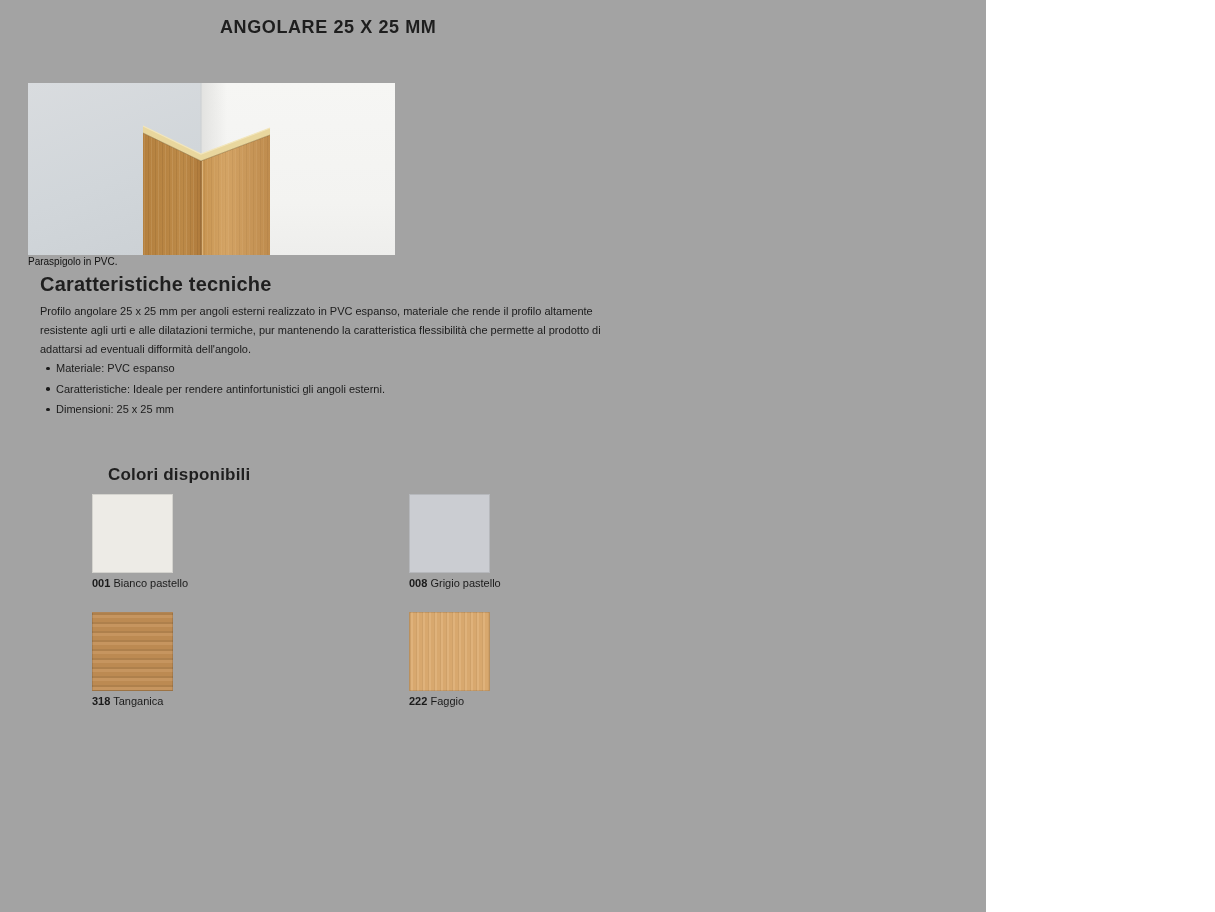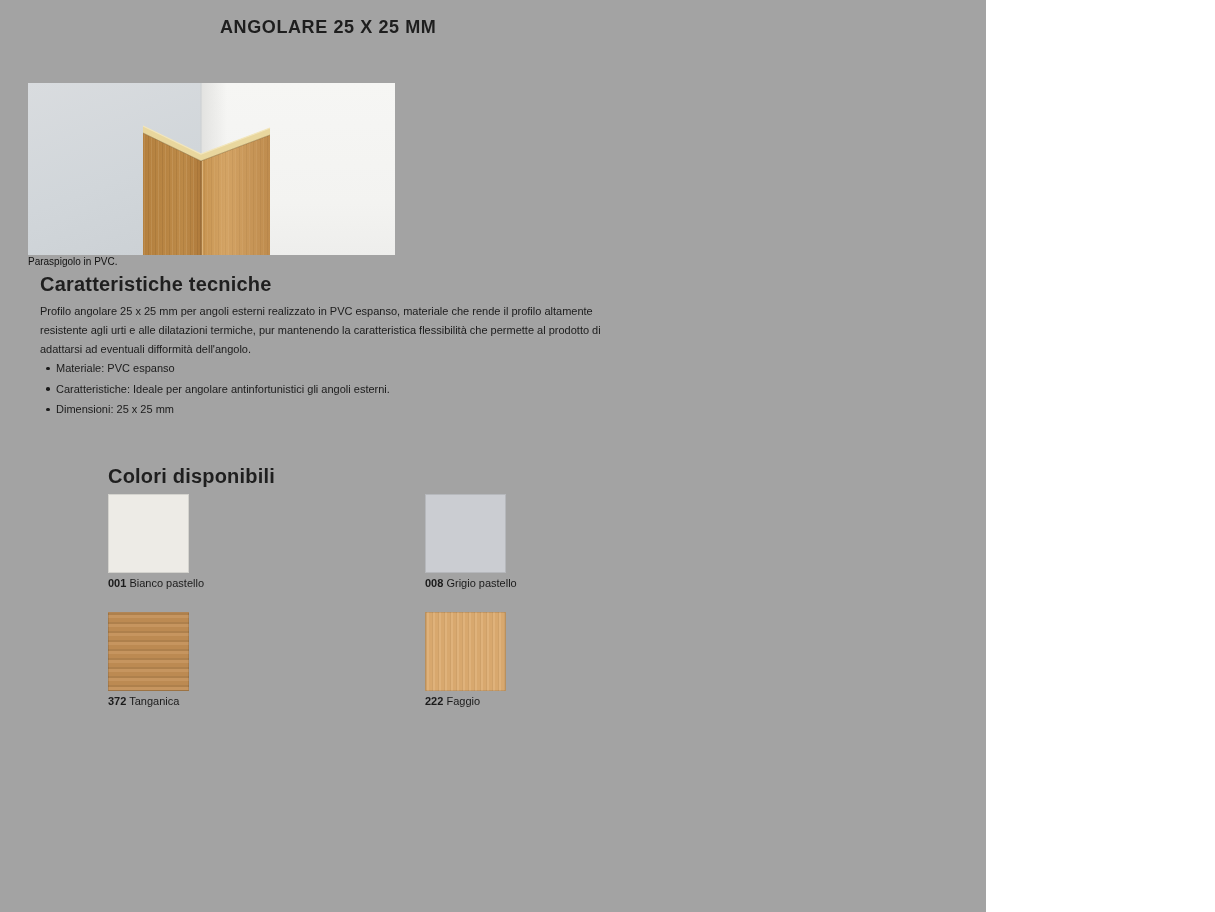--- a/index.html
+++ b/index.html
@@ -61,24 +61,24 @@
   .tech-bullets li::before{
     content:"";
     position:absolute;left:-10px;top:3.5px;
     width:3.5px;height:3.5px;border-radius:50%;
     background:#1b1b1b;
   }
 
   
   .colors-heading{
     position:absolute;left:108px;top:465px;
-    font-size:20px;font-weight:600;letter-spacing:.2px;color:#1f1f1f;
+    font-size:17px;font-weight:600;letter-spacing:.2px;color:#1f1f1f;
   }
   .swatch-grid{
-    position:absolute;left:108px;top:494px;
+    position:absolute;left:92px;top:494px;
     display:grid;
     grid-template-columns:81px 81px;
     column-gap:236px;
     row-gap:23px;
   }
   .swatch-cell{width:81px;}
   .swatch{
     width:81px;height:79px;
     box-sizing:border-box;
     border:1px solid rgba(0,0,0,.10);
@@ -152,21 +152,21 @@
       <path d="M115,50 L173,78 L242,52" fill="none" stroke="rgba(120,85,30,0.45)" stroke-width="1"></path>
       <path d="M115,43 L173,71 L242,45" fill="none" stroke="#f2e6bc" stroke-width="1.2"></path>
     </svg>
   </figure>
   <figcaption class="hero-caption">Paraspigolo in PVC.</figcaption>
 
   <h2 class="tech-heading" style="margin:0">Caratteristiche tecniche</h2>
   <p class="tech-paragraph" style="margin:0">Profilo angolare 25 x 25 mm per angoli esterni realizzato in PVC espanso, materiale che rende il profilo altamente resistente agli urti e alle dilatazioni termiche, pur mantenendo la caratteristica flessibilità che permette al prodotto di adattarsi ad eventuali difformità dell'angolo.</p>
   <ul class="tech-bullets">
       <li><span>Materiale: PVC espanso</span></li>
-      <li><span>Caratteristiche: Ideale per angolare antinfortunistici gli angoli esterni.</span></li>
+      <li><span>Caratteristiche: Ideale per rendere antinfortunistici gli angoli esterni.</span></li>
       <li><span>Dimensioni: 25 x 25 mm</span></li>
     </ul>
 
   <h2 class="colors-heading" style="margin:0">Colori disponibili</h2>
   <div class="swatch-grid">
       <div class="swatch-cell">
     <div class="swatch grain-none" style="background-color: rgb(237, 235, 230);"></div>
     <div class="swatch-label">
       <span class="swatch-code">001</span>
       <span> Bianco pastello</span>
@@ -175,21 +175,21 @@
       <div class="swatch-cell">
     <div class="swatch grain-none" style="background-color: rgb(203, 205, 210);"></div>
     <div class="swatch-label">
       <span class="swatch-code">008</span>
       <span> Grigio pastello</span>
     </div>
   </div>
       <div class="swatch-cell">
     <div class="swatch grain-horizontal" style="background-color: rgb(194, 142, 85);"></div>
     <div class="swatch-label">
-      <span class="swatch-code">372</span>
+      <span class="swatch-code">318</span>
       <span> Tanganica</span>
     </div>
   </div>
       <div class="swatch-cell">
     <div class="swatch grain-vertical" style="background-color: rgb(220, 171, 112);"></div>
     <div class="swatch-label">
       <span class="swatch-code">222</span>
       <span> Faggio</span>
     </div>
   </div>

